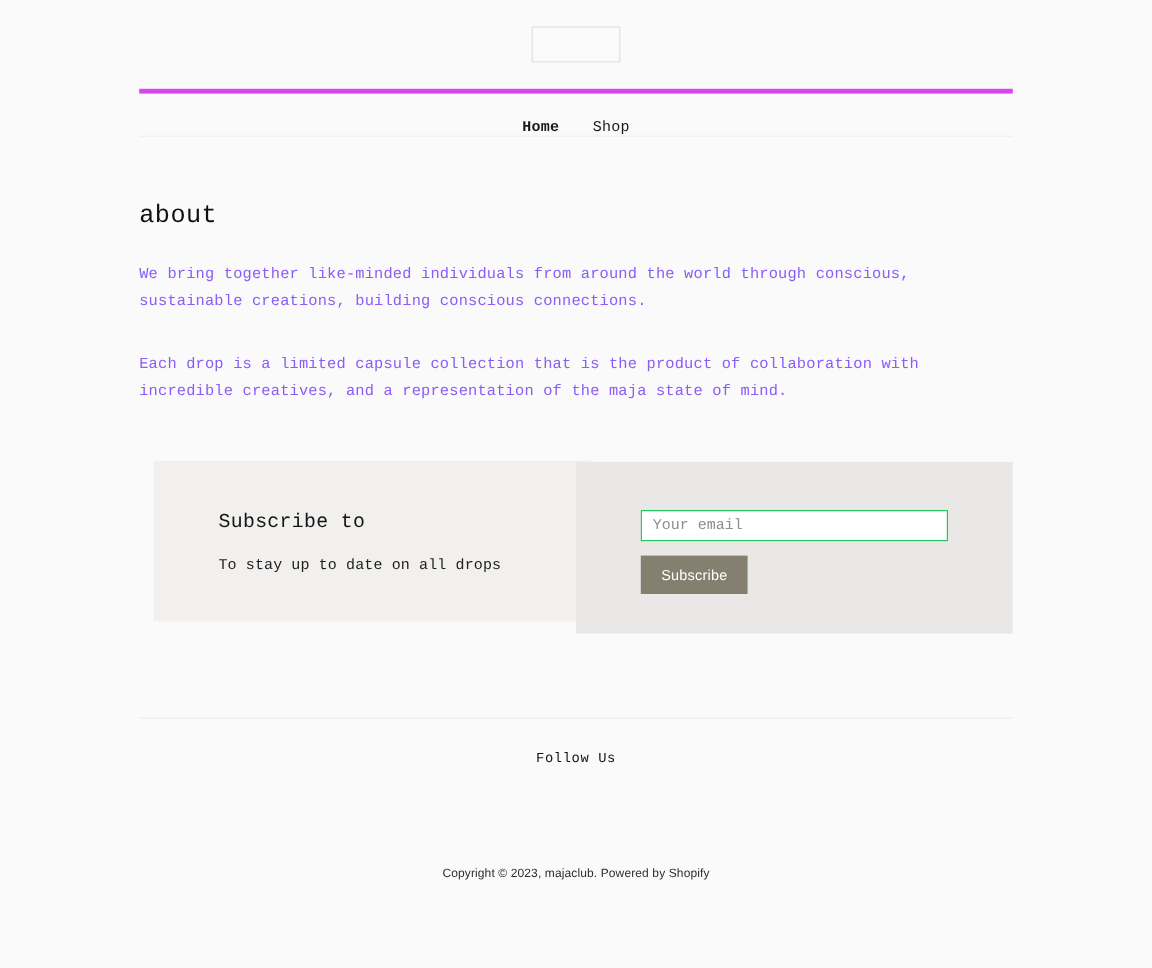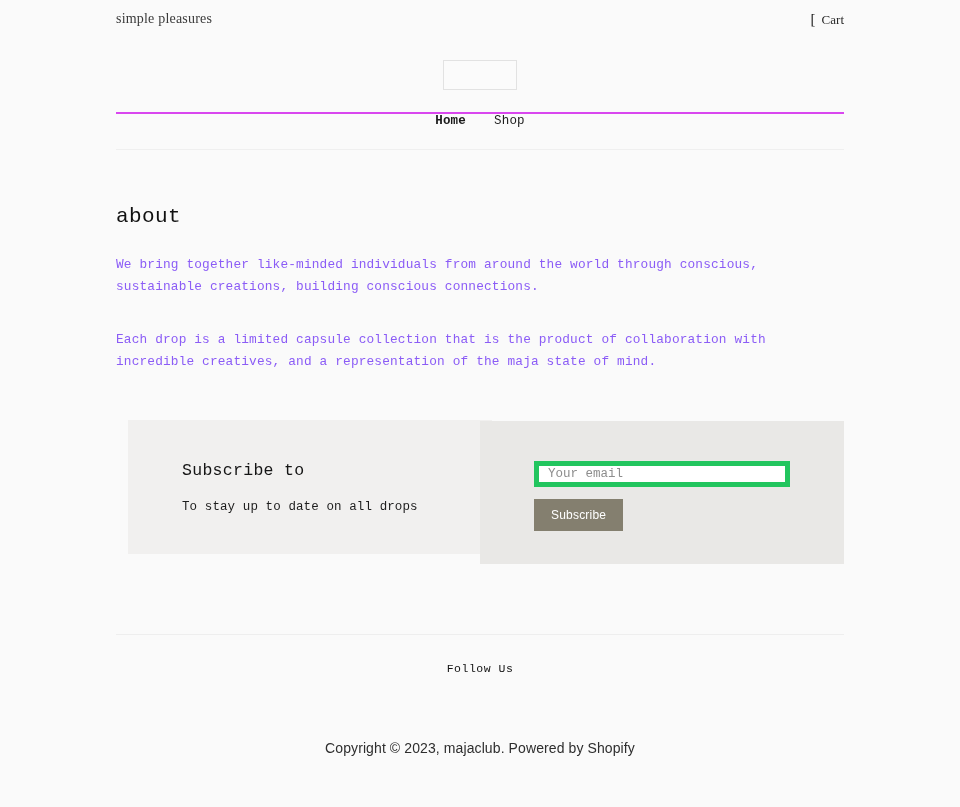--- a/index.html
+++ b/index.html
@@ -69,25 +69,25 @@
     width: 74px;
     height: 30px;
     border: 1px solid #e2e2e2;
     background: #fbfbfb;
     box-sizing: border-box;
   }
 
   
   .nav {
     margin: 0 116px;
-    border-top: 2px solid #d946ef;
+    border-top: 4px solid #d946ef;
     border-bottom: 1px solid #efefef;
     height: 35px;
     display: flex;
-    align-items: flex-start;
+    align-items: flex-end;
     justify-content: center;
     gap: 28px;
   }
   .nav a {
     font-family: "Liberation Mono", "DejaVu Sans Mono", monospace;
     font-size: 12.5px;
     color: #1a1a1a;
     text-decoration: none;
     letter-spacing: 0.2px;
     cursor: pointer;
@@ -164,21 +164,21 @@
     color: #1d1d1d;
     letter-spacing: 0.1px;
     line-height: 18px;
   }
   .nl-input {
     display: block;
     width: 256px;
     height: 26px;
     padding: 0 9px;
     box-sizing: border-box;
-    border: 5px solid #22c55e;
+    border: 1px solid #22c55e;
     background: #ffffff;
     font-family: "Liberation Mono", "DejaVu Sans Mono", monospace;
     font-size: 12.5px;
     color: #1d1d1d;
     outline: none;
     border-radius: 0;
   }
   .nl-input::placeholder { color: #8d8d8d; opacity: 1; }
   .nl-button {
     margin-top: 12px;
@@ -207,42 +207,34 @@
     margin: 0;
     padding-top: 26px;
     font-family: "Liberation Mono", "DejaVu Sans Mono", monospace;
     font-size: 11.5px;
     font-weight: normal;
     letter-spacing: 0.5px;
     color: #141414;
     line-height: 16px;
   }
   .copyright {
-    margin: 0;
+    margin: 16px;
     padding-top: 64px;
     font-family: "Liberation Sans", "DejaVu Sans", sans-serif;
-    font-size: 14px;
+    font-size: 10px;
     color: #2e2e2e;
     letter-spacing: 0.1px;
     line-height: 15px;
   }
 </style>
 </head>
 <body>
 
 <div class="page">
 
-  <div class="topbar">
-    <div class="brand-tagline">simple pleasures</div>
-
-    <a class="cart-link">
-      <span class="cart-glyph">[</span>
-      <span>Cart</span>
-    </a>
-  </div>
 
   <div class="logo-wrap">
     <a class="logo-placeholder"></a>
   </div>
 
   <nav class="nav">
     <a class="active">Home</a>
     <a>Shop</a>
   </nav>
 

